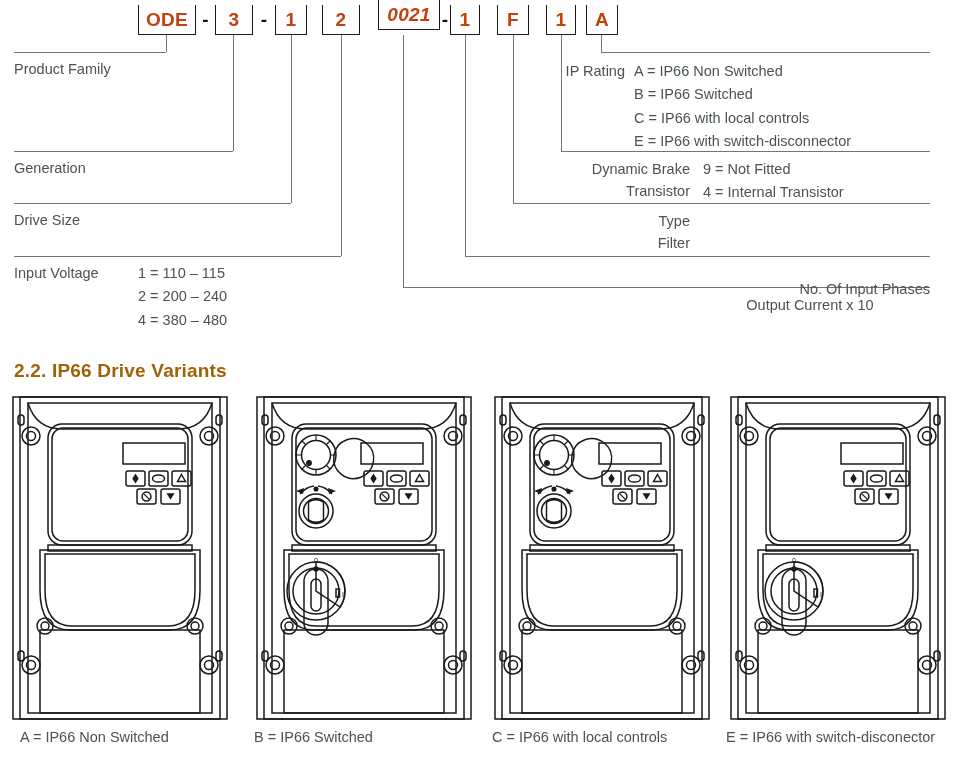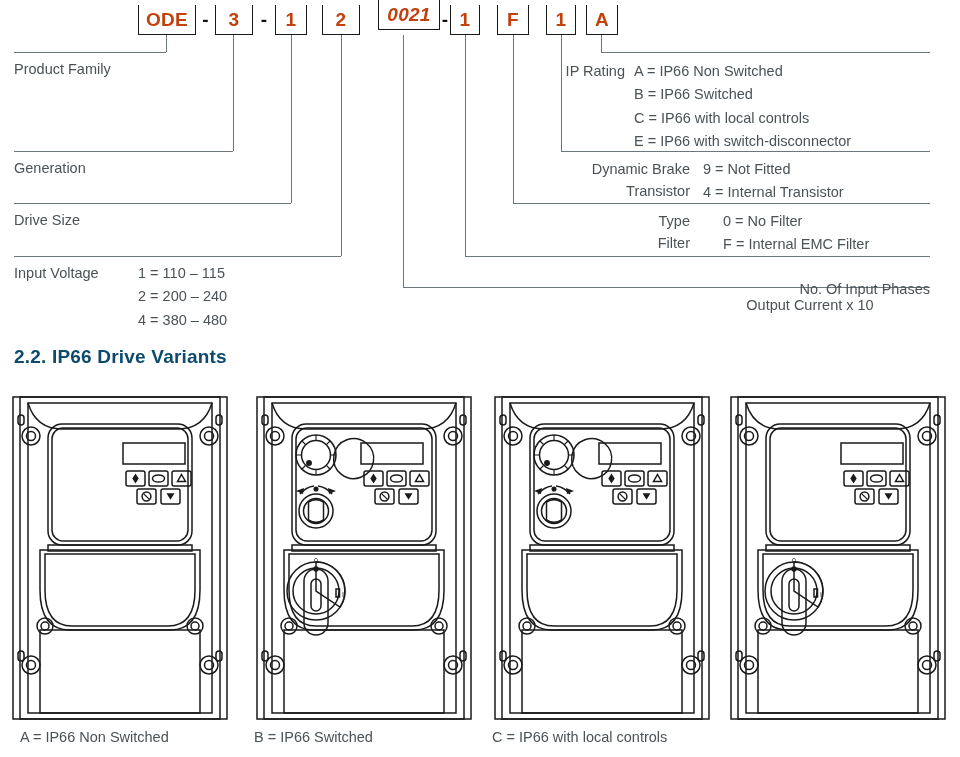--- a/index.html
+++ b/index.html
@@ -37,22 +37,22 @@
   .ln-v{position:absolute;width:0;border-left:1.1px solid #6d767a;}
   .ln-h{position:absolute;height:0;border-top:1.1px solid #6d767a;}
 
   
   .lbl{position:absolute;font-size:14.5px;line-height:1.55;white-space:nowrap;color:#4a5256;}
   .lbl.r{text-align:right;}
   .opts{position:absolute;font-size:14.5px;line-height:1.62;white-space:nowrap;color:#4a5256;}
 
   
   .heading{
-    position:absolute;left:14px;top:346px;
-    font-size:19px;font-weight:bold;color:#0c4a6e;letter-spacing:.2px;
+    position:absolute;left:14px;top:360px;
+    font-size:19px;font-weight:bold;color:#a16207;letter-spacing:.2px;
   }
 
   
   .variants{position:absolute;left:0;top:393px;width:960px;height:364px;}
   .variant{position:absolute;top:0;width:232px;height:330px;}
   .vcap{
     position:absolute;top:336px;font-size:14.5px;color:#4a5256;white-space:nowrap;
   }
   svg{display:block;}
 </style>
@@ -124,24 +124,20 @@
     <div>Transistor</div>
   </div>
   <div class="opts" style="left:703px;top:158px;">
     <div>9 = Not Fitted</div>
     <div>4 = Internal Transistor</div>
   </div>
 
   <div class="lbl r" style="left:560px;top:210px;width:130px;">
     <div>Type</div>
     <div>Filter</div>
-  </div>
-  <div class="opts" style="left:723px;top:210px;">
-    <div>0 = No Filter</div>
-    <div>F = Internal EMC Filter</div>
   </div>
 
   <div class="lbl r" style="left:690px;top:263px;width:240px;margin-top:15px;">No. Of Input Phases</div>
   <div class="lbl r" style="left:690px;top:294px;width:240px;text-align:center;">Output Current x 10</div>
 </div>
 
 <div class="heading">2.2. IP66 Drive Variants</div>
 
 <div class="variants">
 
@@ -402,15 +398,16 @@
         <path d="M72 169 a29 29 0 0 1 24 45 l-24 -16 z" fill="#fff"></path>
         <circle cx="72" cy="198" r="23"></circle>
         <rect x="60" y="176" width="24" height="66" rx="12"></rect>
         <rect x="67" y="186" width="10" height="32" rx="5"></rect>
         <circle cx="72" cy="176" r="2" fill="#1a1a1a"></circle>
         <rect x="92" y="196" width="3.5" height="8"></rect>
       </g>
       <text x="70" y="170" font-family="Liberation Sans, sans-serif" font-size="7" fill="#1a1a1a">0</text>
       <text x="98" y="204" font-family="Liberation Sans, sans-serif" font-size="7" fill="#1a1a1a">I</text>
     </svg>
+    <div class="vcap" style="left:4px;">E = IP66 with switch-disconector</div>
   </div>
 
 </div>
 
 </body></html>

